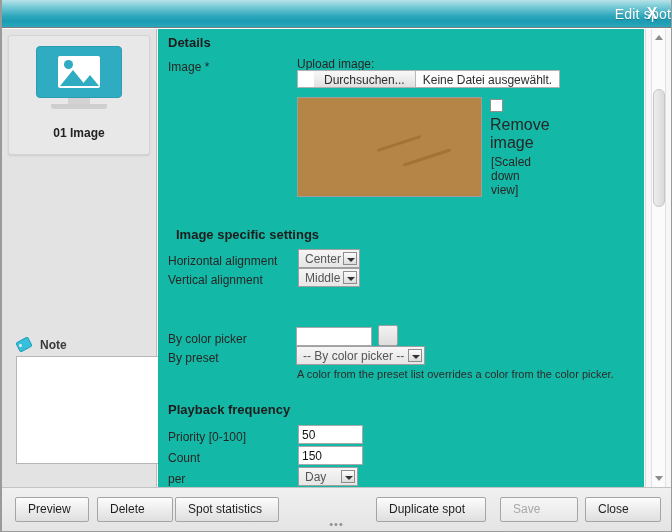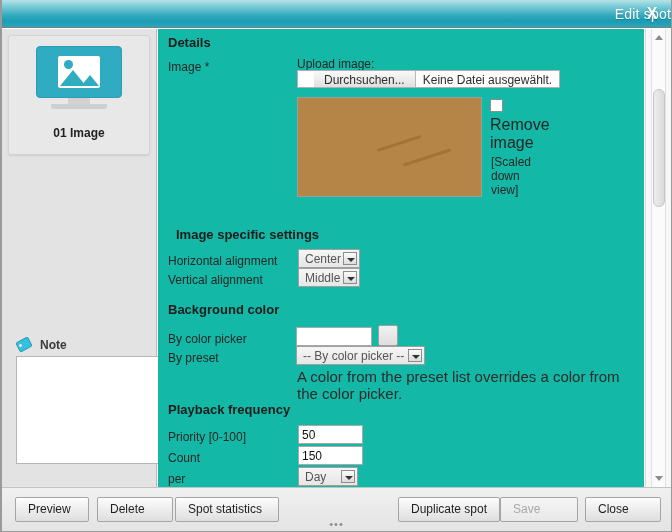--- a/index.html
+++ b/index.html
@@ -373,21 +373,21 @@
     width: 20px; height: 21px;
     margin-left: 6px;
     border: 1px solid #9f9f9f;
     background: linear-gradient(to bottom, #f2f2f2, #dedede);
     border-radius: 2px;
     cursor: pointer;
   }
   #preset-hint {
     position: absolute;
     left: 139px; top: 339px;
-    font-size: 15px;
+    font-size: 11px;
     color: #2b2b2b;
   }
 
   
   #sec-playback { position: absolute; left: 10px; top: 373px; }
   #row-priority { position: absolute; left: 10px; top: 396px; width: 300px; }
   #row-count    { position: absolute; left: 10px; top: 417px; width: 300px; }
   #row-per      { position: absolute; left: 10px; top: 438px; width: 300px; }
   #row-priority .fld-label, #row-count .fld-label, #row-per .fld-label { width: 130px; }
   .num-field { width: 65px; }
@@ -462,21 +462,21 @@
     white-space: nowrap;
   }
   .btn.disabled {
     color: #a8a8a8;
     background: linear-gradient(to bottom, #f6f6f6, #e8e8e8);
     cursor: default;
   }
   #btn-preview  { left: 13px;  width: 74px; }
   #btn-delete   { left: 95px;  width: 76px; }
   #btn-stats    { left: 173px; width: 104px; }
-  #btn-duplicate{ left: 396px; width: 102px; }
+  #btn-duplicate{ left: 374px; width: 110px; }
   #btn-save     { left: 498px; width: 78px; }
   #btn-close    { left: 583px; width: 76px; }
   #grip-dots {
     position: absolute;
     left: 50%;
     transform: translateX(-50%);
     bottom: 2px;
     font-size: 11px;
     color: #8d8d8d;
     letter-spacing: 1px;
@@ -563,21 +563,20 @@
     </div>
 
     <div id="row-valign" class="row">
       <div class="fld-label">Vertical alignment</div>
       <div class="selbox" style="width:62px">
         <span class="val">Middle</span>
         <span class="arrowbtn"></span>
       </div>
     </div>
 
-    <div id="sec-bgcolor" class="sec-title">Background color</div>
 
     <div id="row-preset" class="row">
       <div class="fld-label">By preset</div>
       <div class="selbox" style="width:129px">
         <span class="val">-- By color picker --</span>
         <span class="arrowbtn"></span>
       </div>
     </div>
 
     <div id="row-picker" class="row">

